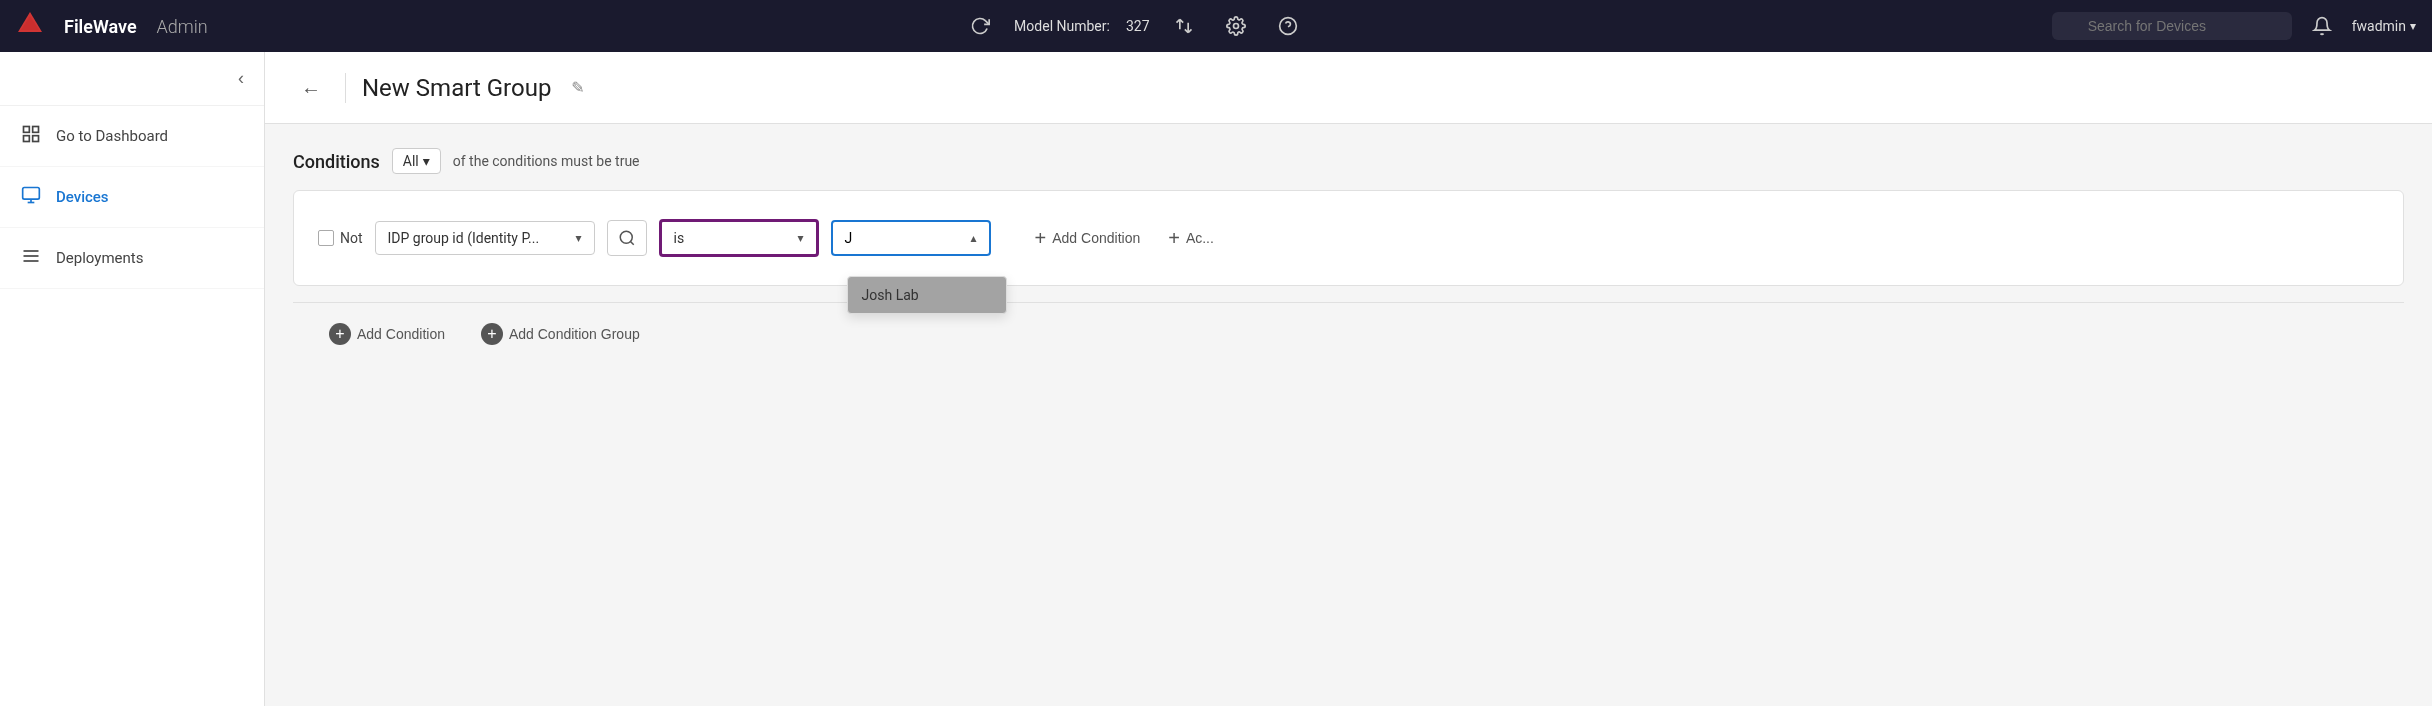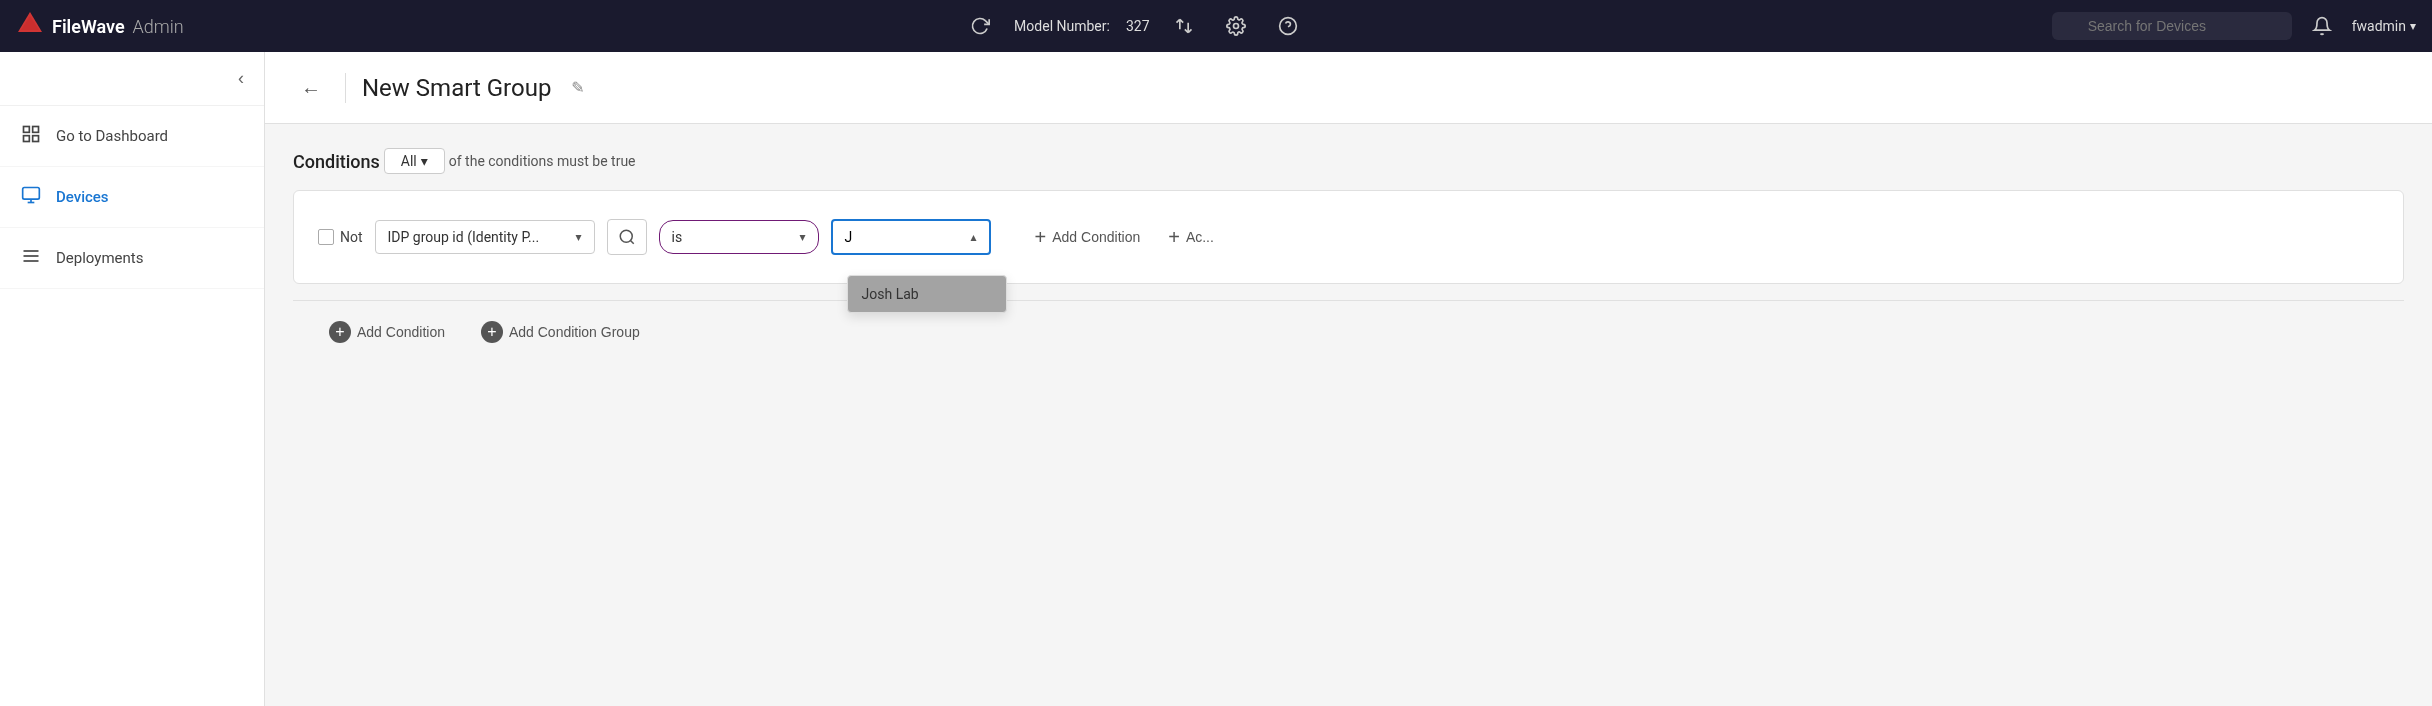--- a/index.html
+++ b/index.html
@@ -11,21 +11,21 @@
       height: 52px;
       display: flex;
       align-items: center;
       padding: 0 16px;
       gap: 12px;
       color: white;
     }
     .logo-area {
       display: flex;
       align-items: center;
-      gap: 8px;
+      gap: 20px;
       font-size: 18px;
       font-weight: 600;
       color: white;
       min-width: 200px;
     }
     .logo-icon {
       color: #e53935;
       font-size: 22px;
     }
     .topnav-center {
@@ -190,38 +190,38 @@
     }
 
     
     .conditions-area {
       padding: 24px 28px;
       flex: 1;
     }
     .conditions-header {
       display: flex;
       align-items: center;
-      gap: 4px;
+      gap: 12px;
       margin-bottom: 16px;
       font-size: 16px;
       color: #333;
     }
     .conditions-label {
       font-size: 18px;
       font-weight: 500;
       color: #222;
     }
     .conditions-dropdown {
       display: flex;
       align-items: center;
       gap: 4px;
       background: white;
       border: 1px solid #ccc;
       border-radius: 4px;
-      padding: 4px 16px;
+      padding: 4px 10px;
       font-size: 14px;
       cursor: pointer;
       color: #333;
     }
     .conditions-text {
       font-size: 14px;
       color: #555;
     }
 
     
@@ -280,22 +280,22 @@
       font-size: 16px;
       display: flex;
       align-items: center;
       justify-content: center;
     }
     .condition-operator-dropdown {
       display: flex;
       align-items: center;
       gap: 4px;
       background: white;
-      border: 1px solid #701a75;
-      border-radius: 14px;
+      border: 3px solid #701a75;
+      border-radius: 4px;
       padding: 8px 12px;
       font-size: 14px;
       cursor: pointer;
       color: #333;
       min-width: 160px;
       justify-content: space-between;
     }
     .condition-value-input {
       border: 2px solid #1976d2;
       border-radius: 4px;

